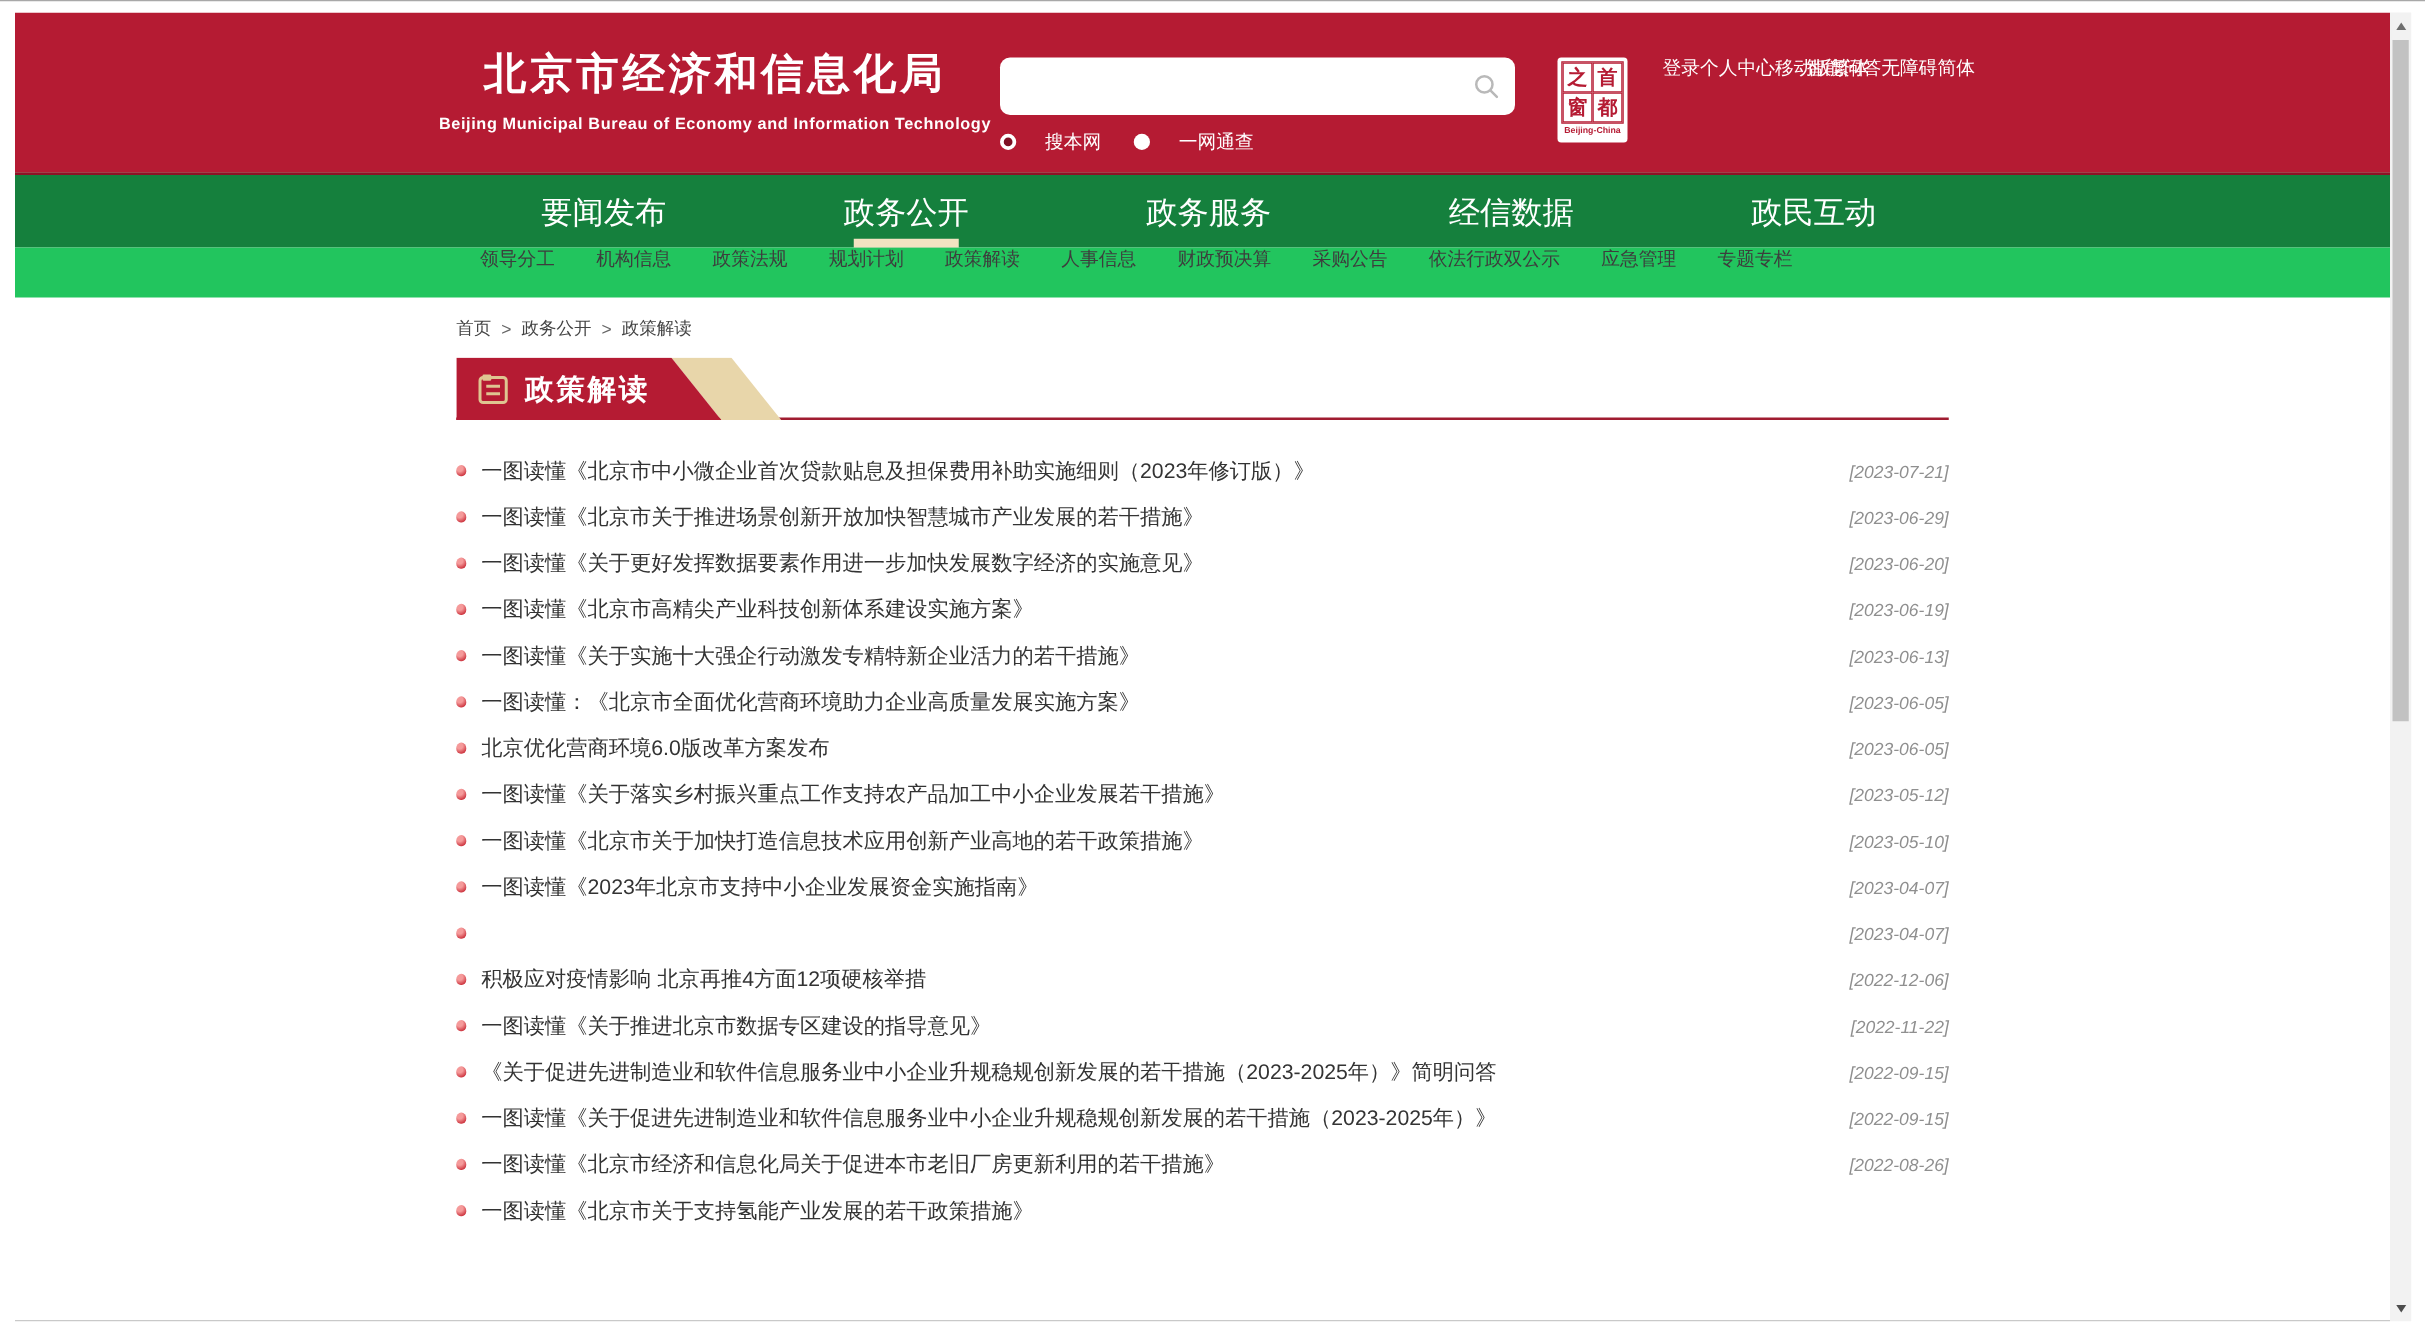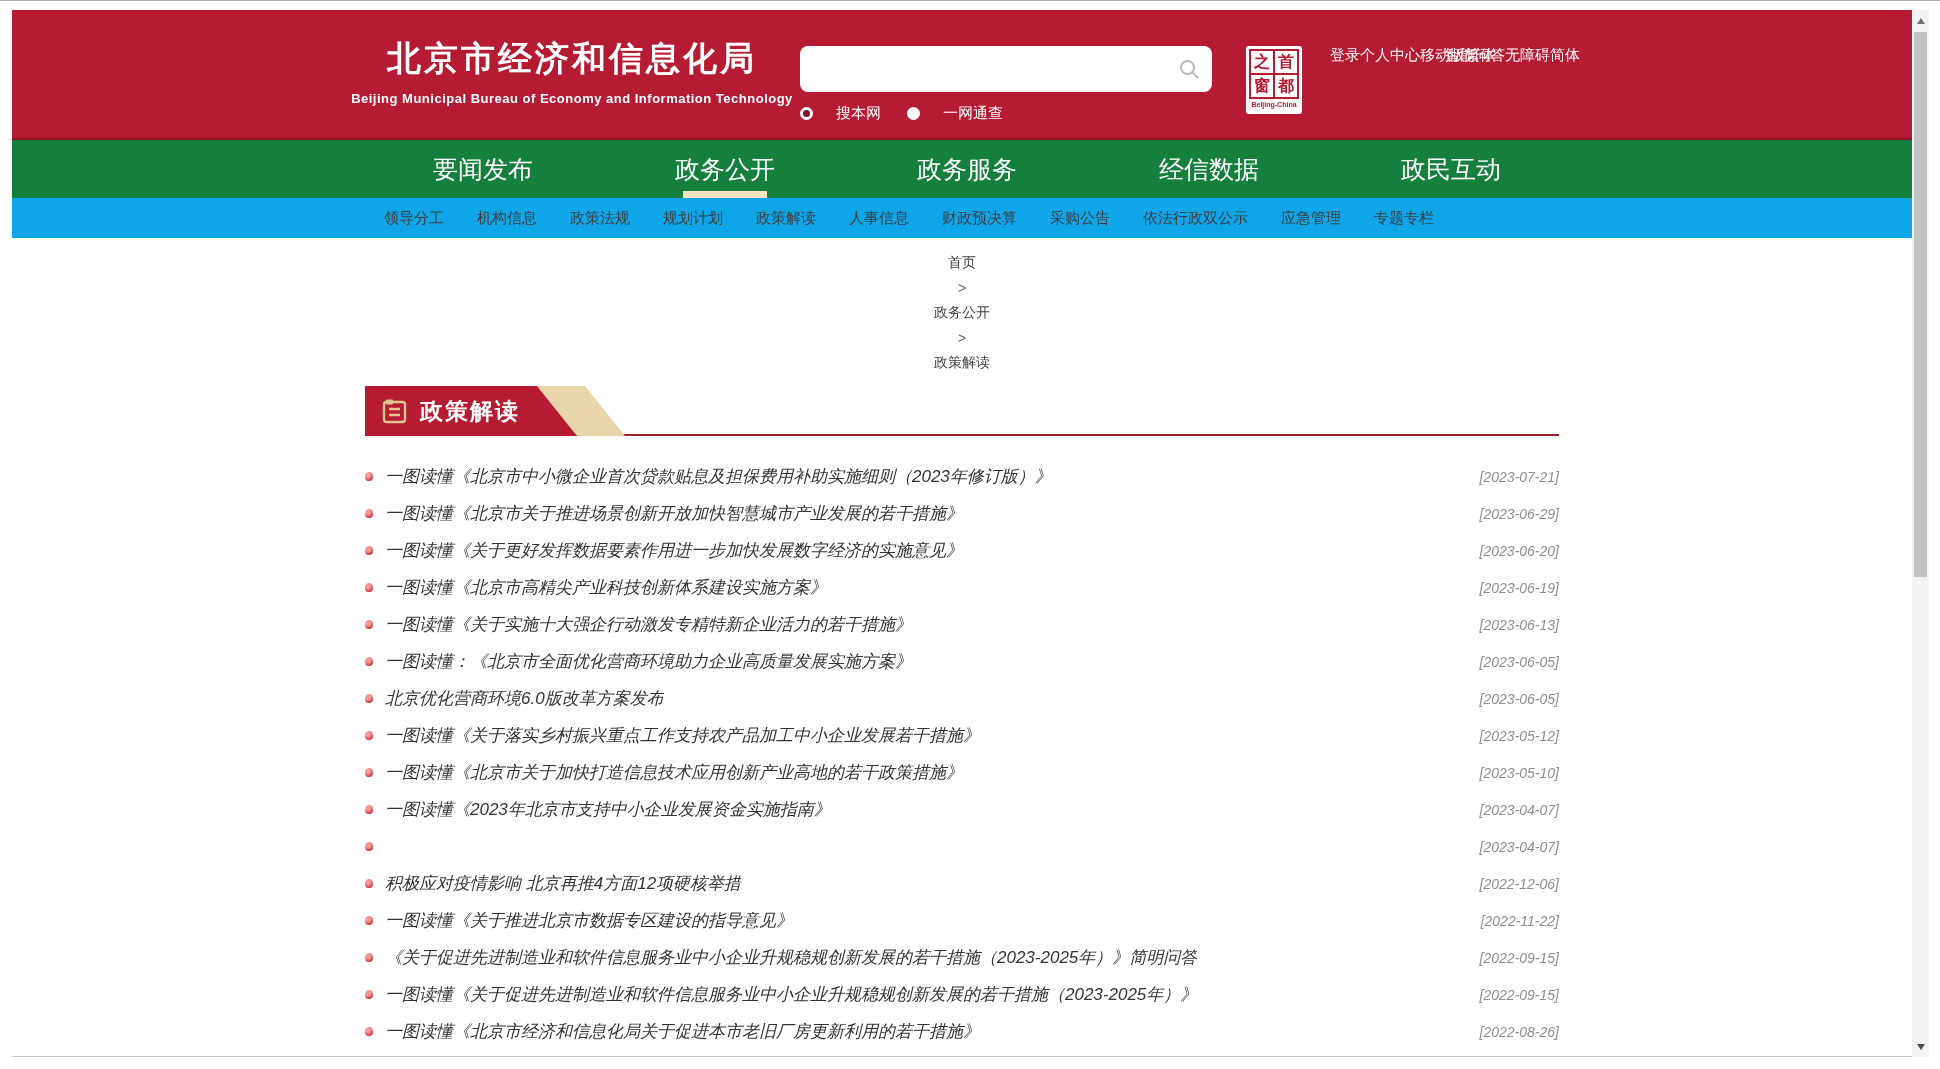--- a/index.html
+++ b/index.html
@@ -46,45 +46,45 @@
 
   
   .main-nav { width:100%; height:60px; background:#15803d; border-top:2px solid #8e1226; }
   .main-nav-inner { margin-left:350px; width:1210px; height:100%; display:flex; }
   .nav-item { position:relative; width:242px; height:100%; display:flex; align-items:center;
     justify-content:center; color:#fff; font-size:25px; cursor:pointer; }
   .nav-item.active::after { content:""; position:absolute; left:50%; bottom:0; transform:translateX(-50%);
     width:84px; height:7px; background:#f2e3c1; }
 
   
-  .sub-nav { width:100%; height:40px; background:#0ea5e9; display:flex; align-items:center;
+  .sub-nav { width:100%; height:40px; background:#22c55e; display:flex; align-items:flex-start;
     padding-left:372px; gap:33px; }
   .subnav-item { color:#3d3d3d; font-size:15px; text-decoration:none; white-space:nowrap; cursor:pointer; }
 
   
   .content { width:1210px; margin:0 auto; padding:0 8px; }
-  .breadcrumb { margin-top:16px; display:flex; align-items:center; gap:8px; font-size:14px; color:#444;flex-direction:column; }
+  .breadcrumb { margin-top:16px; display:flex; align-items:center; gap:8px; font-size:14px; color:#444; }
   .crumb { color:#444; text-decoration:none; cursor:pointer; }
   .crumb-sep { color:#666; }
 
   .banner-row { margin-top:14px; border-bottom:2px solid #a01c31; position:relative; height:50px; }
   .banner-shape { position:absolute; left:0; top:0; width:260px; height:50px; }
   .banner-red { position:absolute; left:0; top:0; width:212px; height:50px; background:#b51b33;
     clip-path:polygon(0 0, 172px 0, 212px 100%, 0 100%); display:flex; align-items:center; }
   .banner-tan { position:absolute; left:172px; top:0; width:90px; height:50px; background:#e8d6aa;
     clip-path:polygon(0 0, 48px 0, 88px 100%, 40px 100%); }
   .banner-icon { margin:0 12px 0 16px; width:27px; height:27px; }
   .banner-title { color:#fff; font-size:23px; font-weight:bold; letter-spacing:2px; }
 
   .article-list { list-style:none; margin-top:22px; }
   .article-row { height:37px; display:flex; align-items:center; }
   .bullet-icon { flex:0 0 auto; width:8px; height:9px; border-radius:50% 50% 45% 45%;
     background:radial-gradient(circle at 35% 30%, #f59a9a 0 30%, #cf3a44 75%); margin-right:12px; }
   .article-title { font-size:17px; color:#333; text-decoration:none; white-space:nowrap; overflow:hidden;
-    cursor:pointer;font-style:italic; }
+    cursor:pointer; }
   .article-date { margin-left:auto; font-size:14px; font-style:italic; color:#8f8f8f; white-space:nowrap; }
 
   
   .scrollbar { position:absolute; left:1912px; top:10px; width:17px; height:1047px; background:#f2f2f2; }
   .sb-arrow { position:absolute; left:0; width:17px; height:17px; display:flex; align-items:center; justify-content:center; }
   .sb-arrow.up { top:2px; }
   .sb-arrow.down { bottom:2px; }
   .tri-up { width:0; height:0; border-left:4px solid transparent; border-right:4px solid transparent;
     border-bottom:6px solid #6f6f6f; }
   .tri-down { width:0; height:0; border-left:4px solid transparent; border-right:4px solid transparent;

